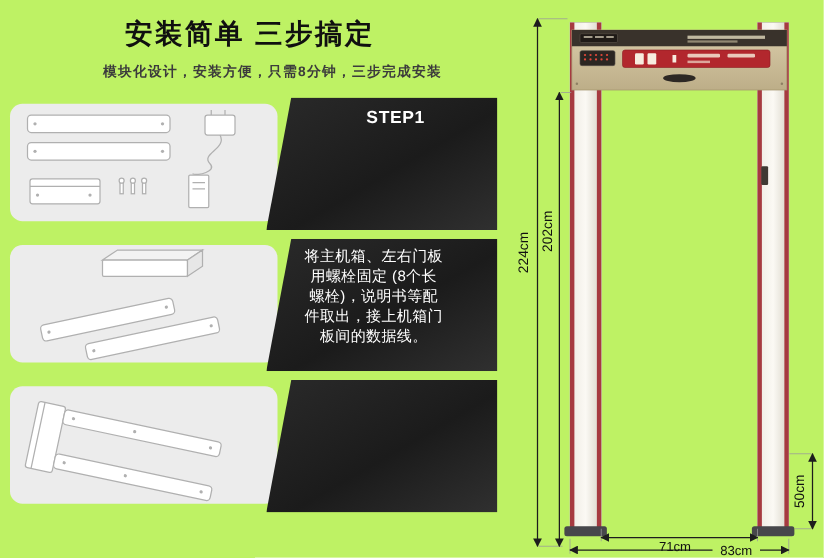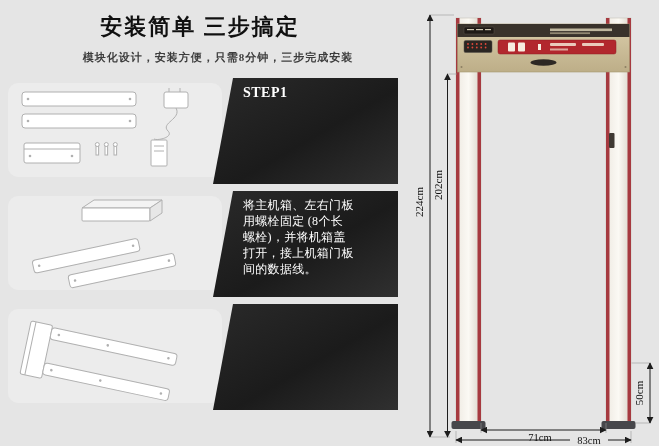--- a/index.html
+++ b/index.html
@@ -1,22 +1,22 @@
 <!DOCTYPE html>
 <html><head>
 <meta charset="utf-8">
 <style>
   html,body{margin:0;padding:0;background:#fff;}
   body{width:659px;height:446px;overflow:hidden;font-family:"Liberation Sans","DejaVu Sans",sans-serif;}
-  .page{display:flex;width:659px;height:446px;background:#e5e5e5;font-family:Liberation Serif, serif;}
+  .page{display:flex;width:659px;height:446px;background:#bef264;}
   .left{flex:0 0 400px;width:400px;padding-top:10px;box-sizing:border-box;}
   .title{text-align:center;font-size:22px;font-weight:bold;letter-spacing:2px;color:#101010;margin:2px 0 8px 0;}
   .subtitle{text-align:center;font-size:11px;font-weight:bold;letter-spacing:1px;color:#3c3c3c;margin-bottom:13px;padding-left:36px;}
   .steps{padding:0;}
-  .step-row{position:relative;height:106px;margin-bottom:7px;}
+  .step-row{position:relative;height:106px;margin-bottom:7px;text-align:center;}
   .illus{position:absolute;left:8px;top:5px;width:214px;height:94px;background:#ececec;border-radius:10px;overflow:hidden;}
   .illus svg{display:block;width:214px;height:94px;}
   .panel{position:absolute;left:213px;right:2px;top:0;bottom:0;
          background:linear-gradient(150deg,#2a2a2a 0%,#1b1b1b 55%,#303030 100%);
          clip-path:polygon(20px 0,100% 0,100% 100%,0 100%);
          color:#fff;padding:7px 8px 0 30px;box-sizing:border-box;}
   .step-label{font-size:14px;font-weight:bold;letter-spacing:.5px;margin:0 0 4px 0;}
   .step-text{font-size:12px;line-height:1.33;width:112px;letter-spacing:.3px;word-break:break-all;}
   .right{position:relative;flex:0 0 259px;width:259px;height:446px;}
   .right svg{display:block;}
@@ -87,21 +87,21 @@
             </g>
             <g transform="rotate(-12 104 66)" fill="#b0b0b0">
               <circle cx="32" cy="54.5" r="1.3"></circle>
                 <circle cx="128" cy="54.5" r="1.3"></circle>
               <circle cx="64" cy="76.5" r="1.3"></circle>
                 <circle cx="160" cy="76.5" r="1.3"></circle>
             </g>
           </svg>
         </div>
         <div class="panel">
-          <div class="step-text">将主机箱、左右门板用螺栓固定 (8个长螺栓)，并将机箱盖打开，接上机箱门板间的数据线。</div>
+          <div class="step-text">将主机箱、左右门板用螺栓固定 (8个长螺栓)，说明书等配件取出，接上机箱门板间的数据线。</div>
         </div>
       </div>
 
       <div class="step-row">
         <div class="illus">
           <svg viewBox="0 0 214 94">
             <g transform="translate(24 8) rotate(12)" stroke="#b0b0b0" stroke-width="1">
               <rect x="0" y="4" width="22" height="54" rx="2" fill="#ffffff"></rect>
               <rect x="22" y="6" width="128" height="12" rx="3" fill="#ffffff"></rect>
               <rect x="22" y="42" width="128" height="12" rx="3" fill="#ffffff"></rect>

